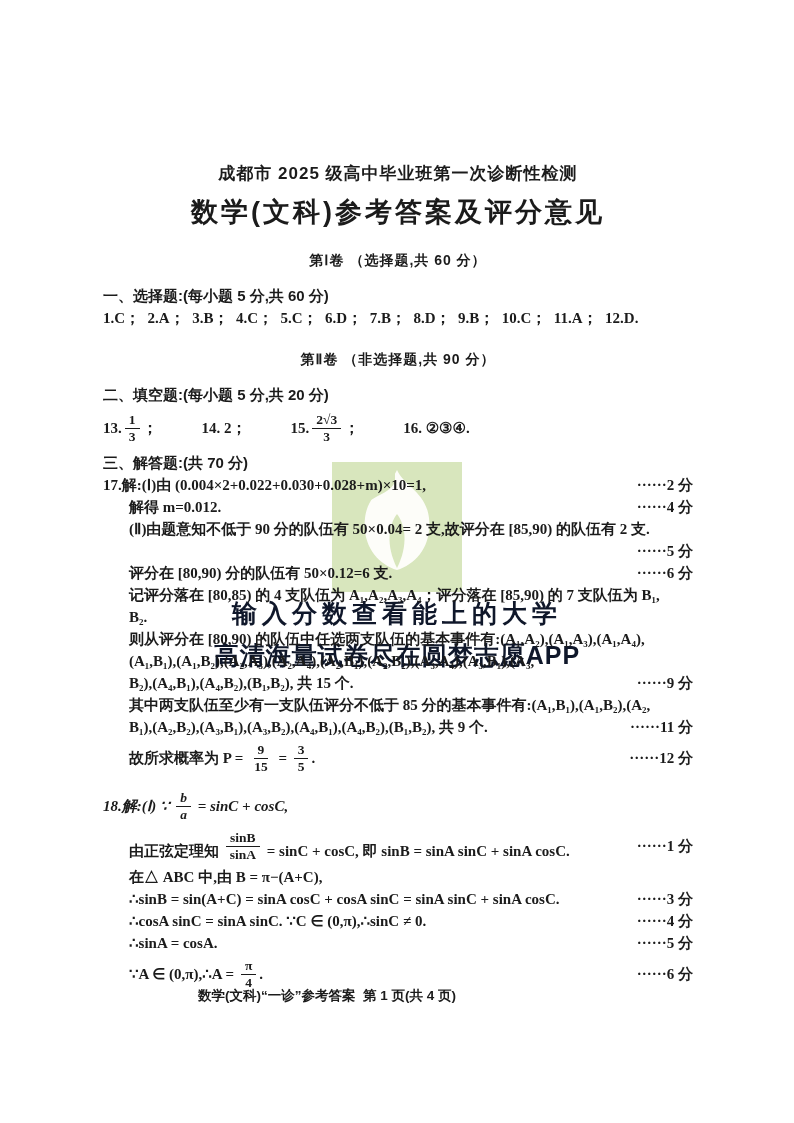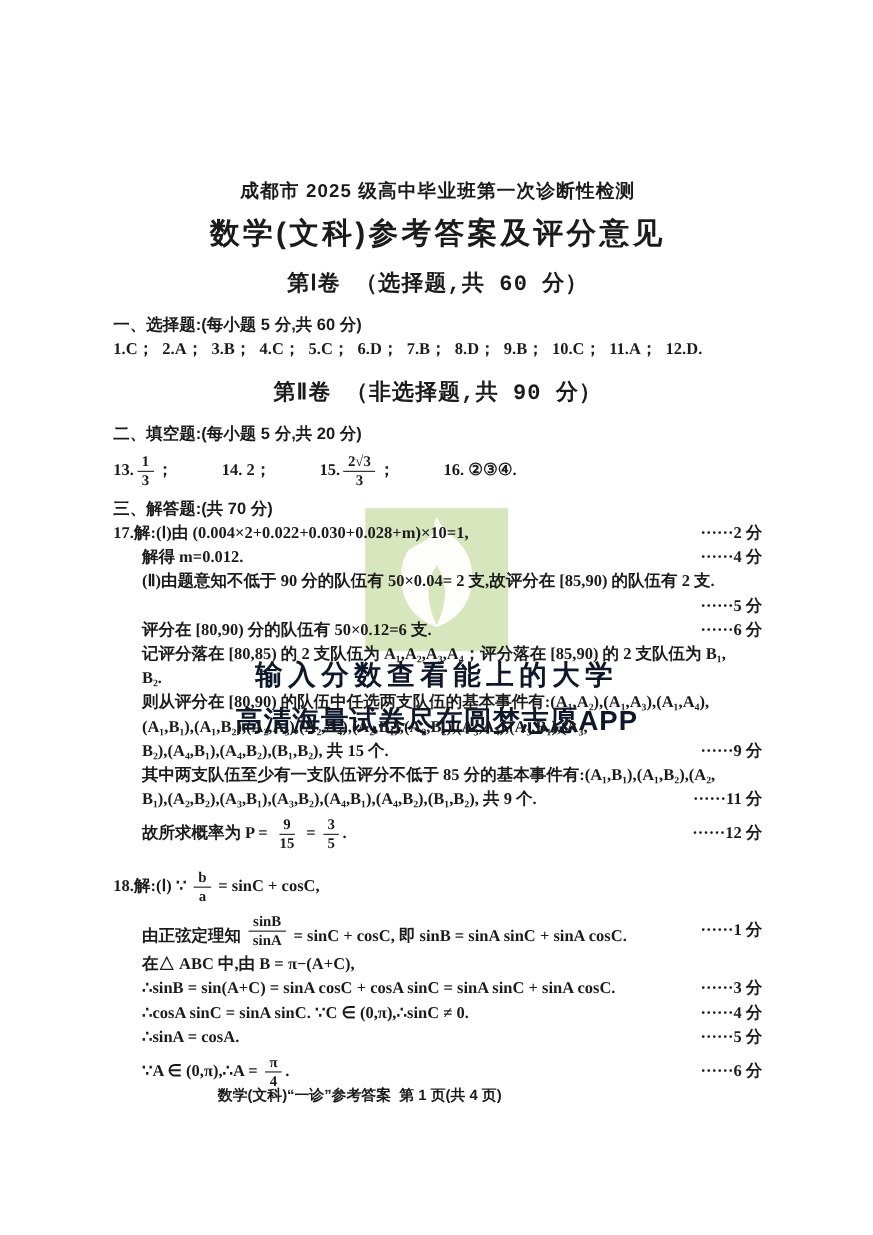--- a/index.html
+++ b/index.html
@@ -6,37 +6,37 @@
   body{
     width:794px;height:1123px;position:relative;overflow:hidden;
     background:#ffffff;color:#1b1b1b;
     font-family:"Liberation Serif", serif;
     font-weight:bold;
   }
   .content{position:absolute;left:103px;top:162px;width:590px;z-index:2;}
   .center{text-align:center;}
   .exam-title{font-size:17px;line-height:24px;font-family:"Liberation Sans",sans-serif;letter-spacing:1px;}
   .doc-title{font-size:27px;line-height:40px;margin-top:6px;font-family:"Liberation Sans",sans-serif;letter-spacing:3px;}
-  .part-heading{font-size:20px;line-height:28px;margin-top:14px;font-family:Liberation Mono, monospace;letter-spacing:1px;}
+  .part-heading{font-size:14px;line-height:28px;margin-top:14px;font-family:Liberation Sans, sans-serif;letter-spacing:1px;}
   .mt{margin-top:16px;}
   .line{font-size:15px;line-height:22px;white-space:pre-wrap;}
   .sec-label{margin-top:11px;font-family:"Liberation Sans",sans-serif;}
   .fill-line{display:flex;align-items:center;height:44px;}
   .fill-line .gap{margin-left:44px;}
   .indent{padding-left:26px;}
   .scored{display:flex;justify-content:space-between;align-items:center;}
   .scored .left{white-space:pre-wrap;}
   .score{white-space:nowrap;flex-shrink:0;padding-left:8px;}
   .score-only{text-align:right;}
   .tall{height:40px;display:flex;align-items:center;}
   .frac{display:inline-flex;flex-direction:column;align-items:center;vertical-align:middle;
         line-height:1.12;font-size:13.5px;margin:0 3px;}
   .frac .num{padding:0 4px;border-bottom:1.4px solid currentColor;}
   .frac .den{padding:0 4px;}
-  .p18-start{margin-top:8px;}
+  .p18-start{margin-top:8px;font-style:italic;}
   
   .wm-square{position:absolute;left:332px;top:462px;width:130px;height:130px;background:#d8e6bd;z-index:1;}
   .wm-square svg{display:block;width:130px;height:130px;}
   .wm-text{position:absolute;left:0;width:794px;text-align:center;z-index:1;
            font-family:"Liberation Sans",sans-serif;font-weight:bold;color:#0f172a;white-space:nowrap;}
   .wm-text1{top:597px;font-size:25px;letter-spacing:5px;}
   .wm-text2{top:639px;font-size:25px;letter-spacing:1px;}
   .footer{position:absolute;top:987px;left:0;width:654px;text-align:center;z-index:2;
           font-size:13.5px;font-family:"Liberation Sans",sans-serif;white-space:pre-wrap;}
 </style>
@@ -87,21 +87,21 @@
     <div class="line scored indent">
       <span class="left">解得 m=0.012.</span>
       <span class="score">······4 分</span>
     </div>
     <div class="line indent">(Ⅱ)由题意知不低于 90 分的队伍有 50×0.04= 2 支,故评分在 [85,90) 的队伍有 2 支.</div>
     <div class="line score-only">······5 分</div>
     <div class="line scored indent">
       <span class="left">评分在 [80,90) 分的队伍有 50×0.12=6 支.</span>
       <span class="score">······6 分</span>
     </div>
-    <div class="line indent">记评分落在 [80,85) 的 2 支队伍为 A₁,A₂,A₃,A₄；评分落在 [85,90) 的 2 支队伍为 B₁,</div>
+    <div class="line indent">记评分落在 [80,85) 的 4 支队伍为 A₁,A₂,A₃,A₄；评分落在 [85,90) 的 7 支队伍为 B₁,</div>
     <div class="line indent">B₂.</div>
     <div class="line indent">则从评分在 [80,90) 的队伍中任选两支队伍的基本事件有:(A₁,A₂),(A₁,A₃),(A₁,A₄),</div>
     <div class="line indent">(A₁,B₁),(A₁,B₂),(A₂,A₃),(A₂,A₄),(A₂,B₁),(A₂,B₂),(A₃,A₄),(A₃,B₁),(A₃,</div>
     <div class="line scored indent">
       <span class="left">B₂),(A₄,B₁),(A₄,B₂),(B₁,B₂), 共 15 个.</span>
       <span class="score">······9 分</span>
     </div>
     <div class="line indent">其中两支队伍至少有一支队伍评分不低于 85 分的基本事件有:(A₁,B₁),(A₁,B₂),(A₂,</div>
     <div class="line scored indent">
       <span class="left">B₁),(A₂,B₂),(A₃,B₁),(A₃,B₂),(A₄,B₁),(A₄,B₂),(B₁,B₂), 共 9 个.</span>

